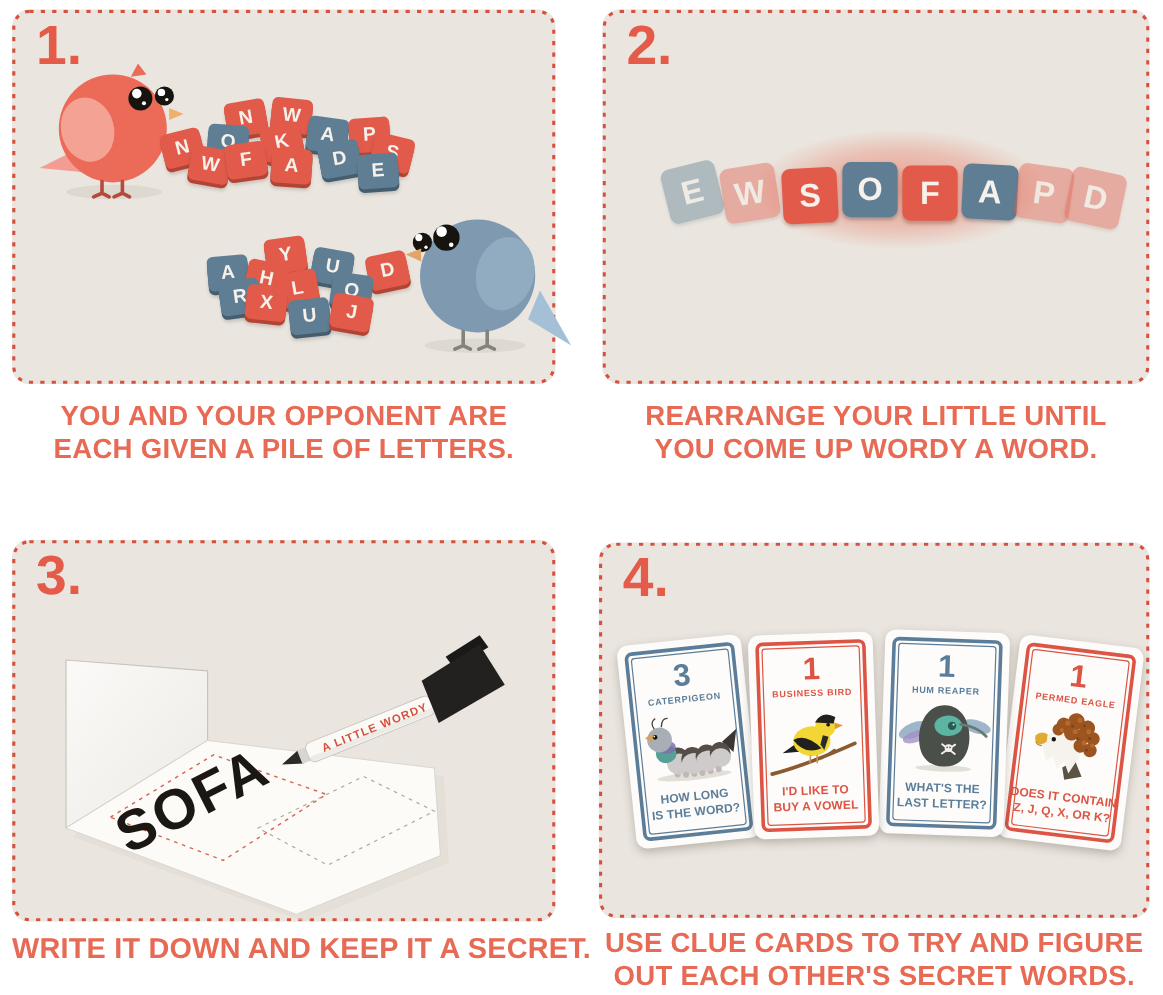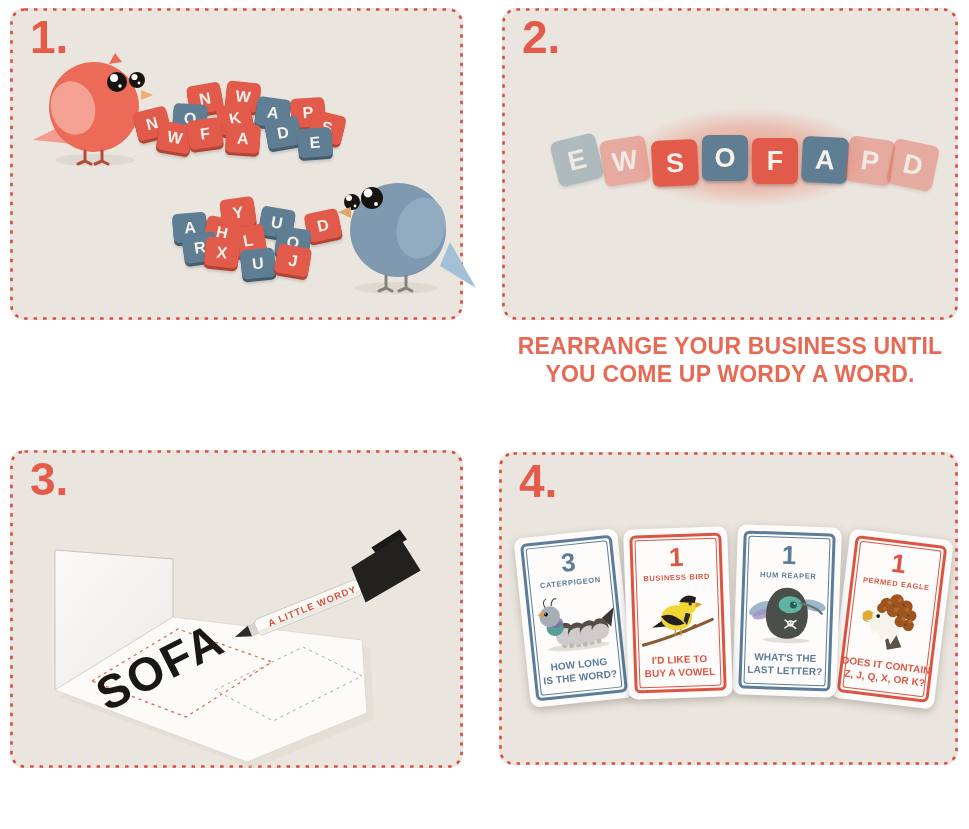--- a/index.html
+++ b/index.html
@@ -109,20 +109,24 @@
           <div class="tile blue" style="left: 163px; top: 204.5px; transform: rotate(-5deg);">A</div>
           <div class="tile red" style="left: 195px; top: 209.5px; transform: rotate(12deg);">H</div>
           <div class="tile red" style="left: 221px; top: 217.5px; transform: rotate(-10deg);">L</div>
           <div class="tile blue" style="left: 266px; top: 219.5px; transform: rotate(8deg);">O</div>
           <div class="tile blue" style="left: 173px; top: 224.5px; transform: rotate(-8deg);">R</div>
           <div class="tile red" style="left: 195px; top: 229.5px; transform: rotate(6deg);">X</div>
           <div class="tile blue" style="left: 231px; top: 240.5px; transform: rotate(-6deg);">U</div>
           <div class="tile red" style="left: 266px; top: 237.5px; transform: rotate(10deg);">J</div>
         </div>
     </div>
+    <div class="caption cap12">
+      <span>YOU AND YOUR OPPONENT ARE</span>
+      <span>EACH GIVEN A PILE OF LETTERS.</span>
+    </div>
   </section>
 
   <section class="block" style="left:502px;top:8px;width:456px;">
     <div class="panel" style="height:312px;">
       <svg class="pborder" viewBox="0 0 456 312" preserveAspectRatio="none">
           <rect x="1.5" y="1.5" width="453" height="309" rx="13"></rect>
         </svg>
       <div class="step-num">2.</div>
       <div class="glow"></div>
       <div class="tiles p2-tiles" id="word-tiles">
@@ -130,21 +134,21 @@
           <div class="tile red faded" style="left: 100px; top: 130px; transform: rotate(-9deg);">W</div>
           <div class="tile red bright" style="left: 150px; top: 132px; transform: rotate(-3deg);">S</div>
           <div class="tile blue bright" style="left: 200px; top: 127px; transform: rotate(0deg);">O</div>
           <div class="tile red bright" style="left: 250px; top: 130px; transform: rotate(0deg);">F</div>
           <div class="tile blue bright" style="left: 300px; top: 129px; transform: rotate(3deg);">A</div>
           <div class="tile red faded" style="left: 345px; top: 130px; transform: rotate(8deg);">P</div>
           <div class="tile red faded" style="left: 388px; top: 134px; transform: rotate(12deg);">D</div>
         </div>
     </div>
     <div class="caption cap12">
-      <span>REARRANGE YOUR BUSINESS UNTIL</span>
+      <span>REARRANGE YOUR LITTLE UNTIL</span>
       <span>YOU COME UP WORDY A WORD.</span>
     </div>
   </section>
 
   <section class="block" style="left:10px;top:450px;width:453px;">
     <div class="panel" style="height:318px;">
       <svg class="pborder" viewBox="0 0 453 318" preserveAspectRatio="none">
           <rect x="1.5" y="1.5" width="450" height="315" rx="13"></rect>
         </svg>
       <div class="step-num">3.</div>
@@ -164,20 +168,23 @@
         <g transform="translate(225,187) rotate(-22)">
           <polygon points="0,0 17,-6 17,6" fill="#2e2a28"></polygon>
           <rect x="16" y="-6" width="8" height="12" fill="#d9d6d0"></rect>
           <rect x="23" y="-8.5" width="112" height="17" rx="5" fill="#fbfaf7" stroke="#c9c5bf" stroke-width="0.8"></rect>
           <rect x="24" y="3" width="110" height="4.5" fill="#e7e4de" opacity=".7"></rect>
           <text x="36" y="3.5" font-size="9.5" font-weight="700" fill="#d8513f" letter-spacing="1">A LITTLE WORDY</text>
           <polygon points="160,-32 193,-38 196,-26 163,-21" fill="#1b1918"></polygon>
           <polygon points="134,-21 190,-31 197,8 134,17" fill="#232120"></polygon>
         </g>
       </svg>
+    </div>
+    <div class="caption cap3">
+      <span>WRITE IT DOWN AND KEEP IT A SECRET.</span>
     </div>
   </section>
 
   <section class="block" style="left:499px;top:452px;width:459px;">
     <div class="panel" style="height:313px;">
       <svg class="pborder" viewBox="0 0 459 313" preserveAspectRatio="none">
           <rect x="1.5" y="1.5" width="456" height="310" rx="13"></rect>
         </svg>
       <div class="step-num">4.</div>
       <div class="cards" id="clue-cards">
@@ -315,15 +322,19 @@
                   </g>
                 </svg></div>
               <div class="card-question">
                 <span>DOES IT CONTAIN</span>
                 <span>Z, J, Q, X, OR K?</span>
               </div>
             </div>
           </div>
         </div>
     </div>
+    <div class="caption cap4">
+      <span>USE CLUE CARDS TO TRY AND FIGURE</span>
+      <span>OUT EACH OTHER'S SECRET WORDS.</span>
+    </div>
   </section>
 
 </div>
 
 </body></html>

